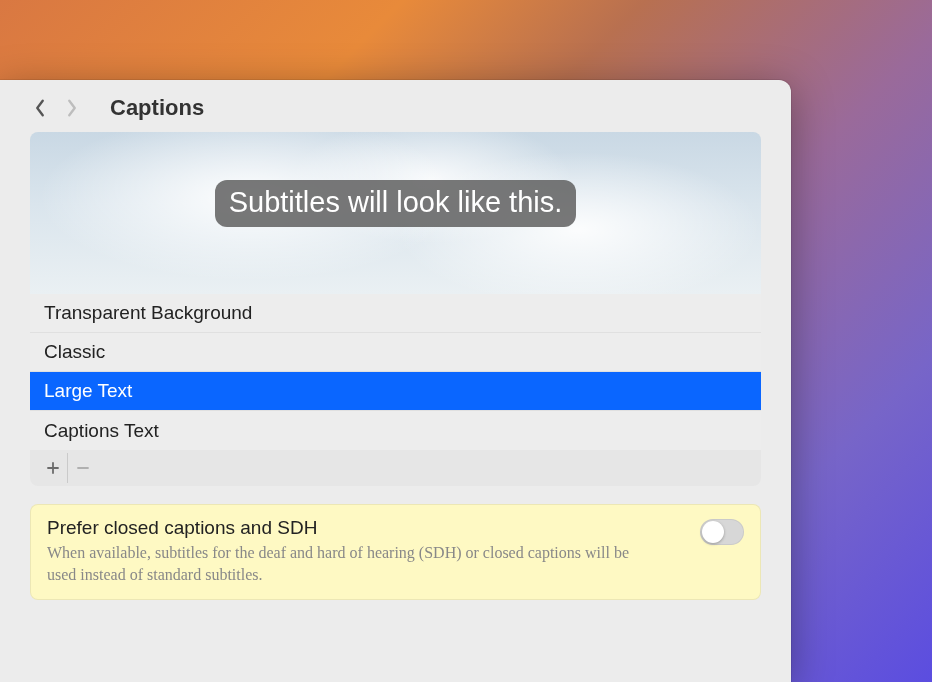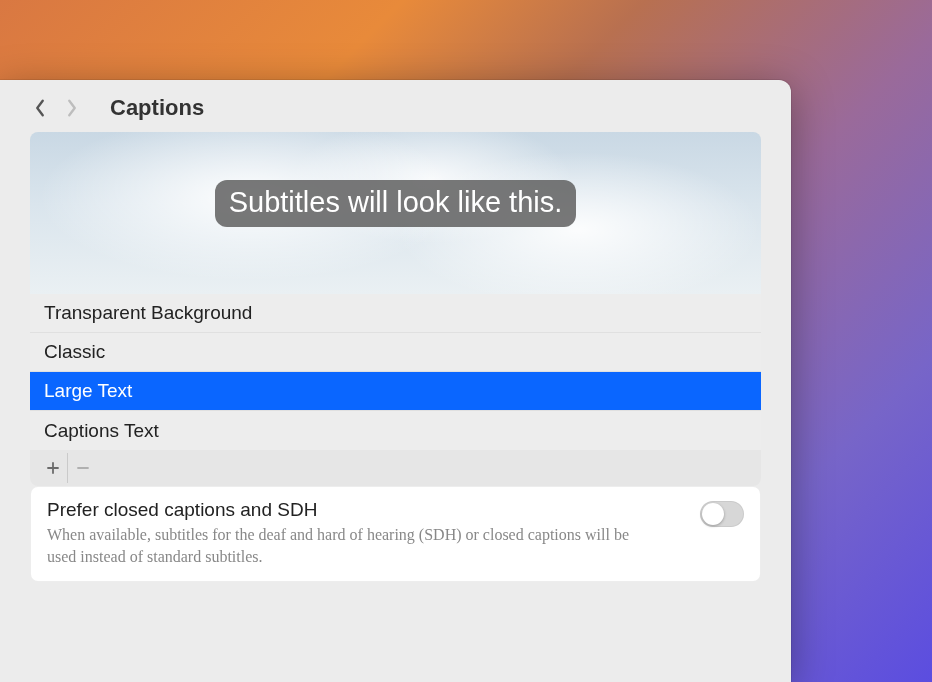--- a/index.html
+++ b/index.html
@@ -112,21 +112,22 @@
       align-items: center;
       justify-content: center;
       border: none;
       background: transparent;
       border-right: 1px solid rgba(0,0,0,0.12);
       cursor: pointer;
     }
     .footer-btn:last-child { border-right: none; }
     .footer-btn svg { width: 14px; height: 14px; }
     .pref-section {
-      background: #ffffff;
+      margin-top: 18px;
+      background: #fef9c3;
       border: 1px solid rgba(0,0,0,0.07);
       border-radius: 8px;
       padding: 12px 16px 14px 16px;
       position: relative;
     }
     .pref-title {
       font-size: 19px;
       color: #222;
       font-weight: 400;
     }

